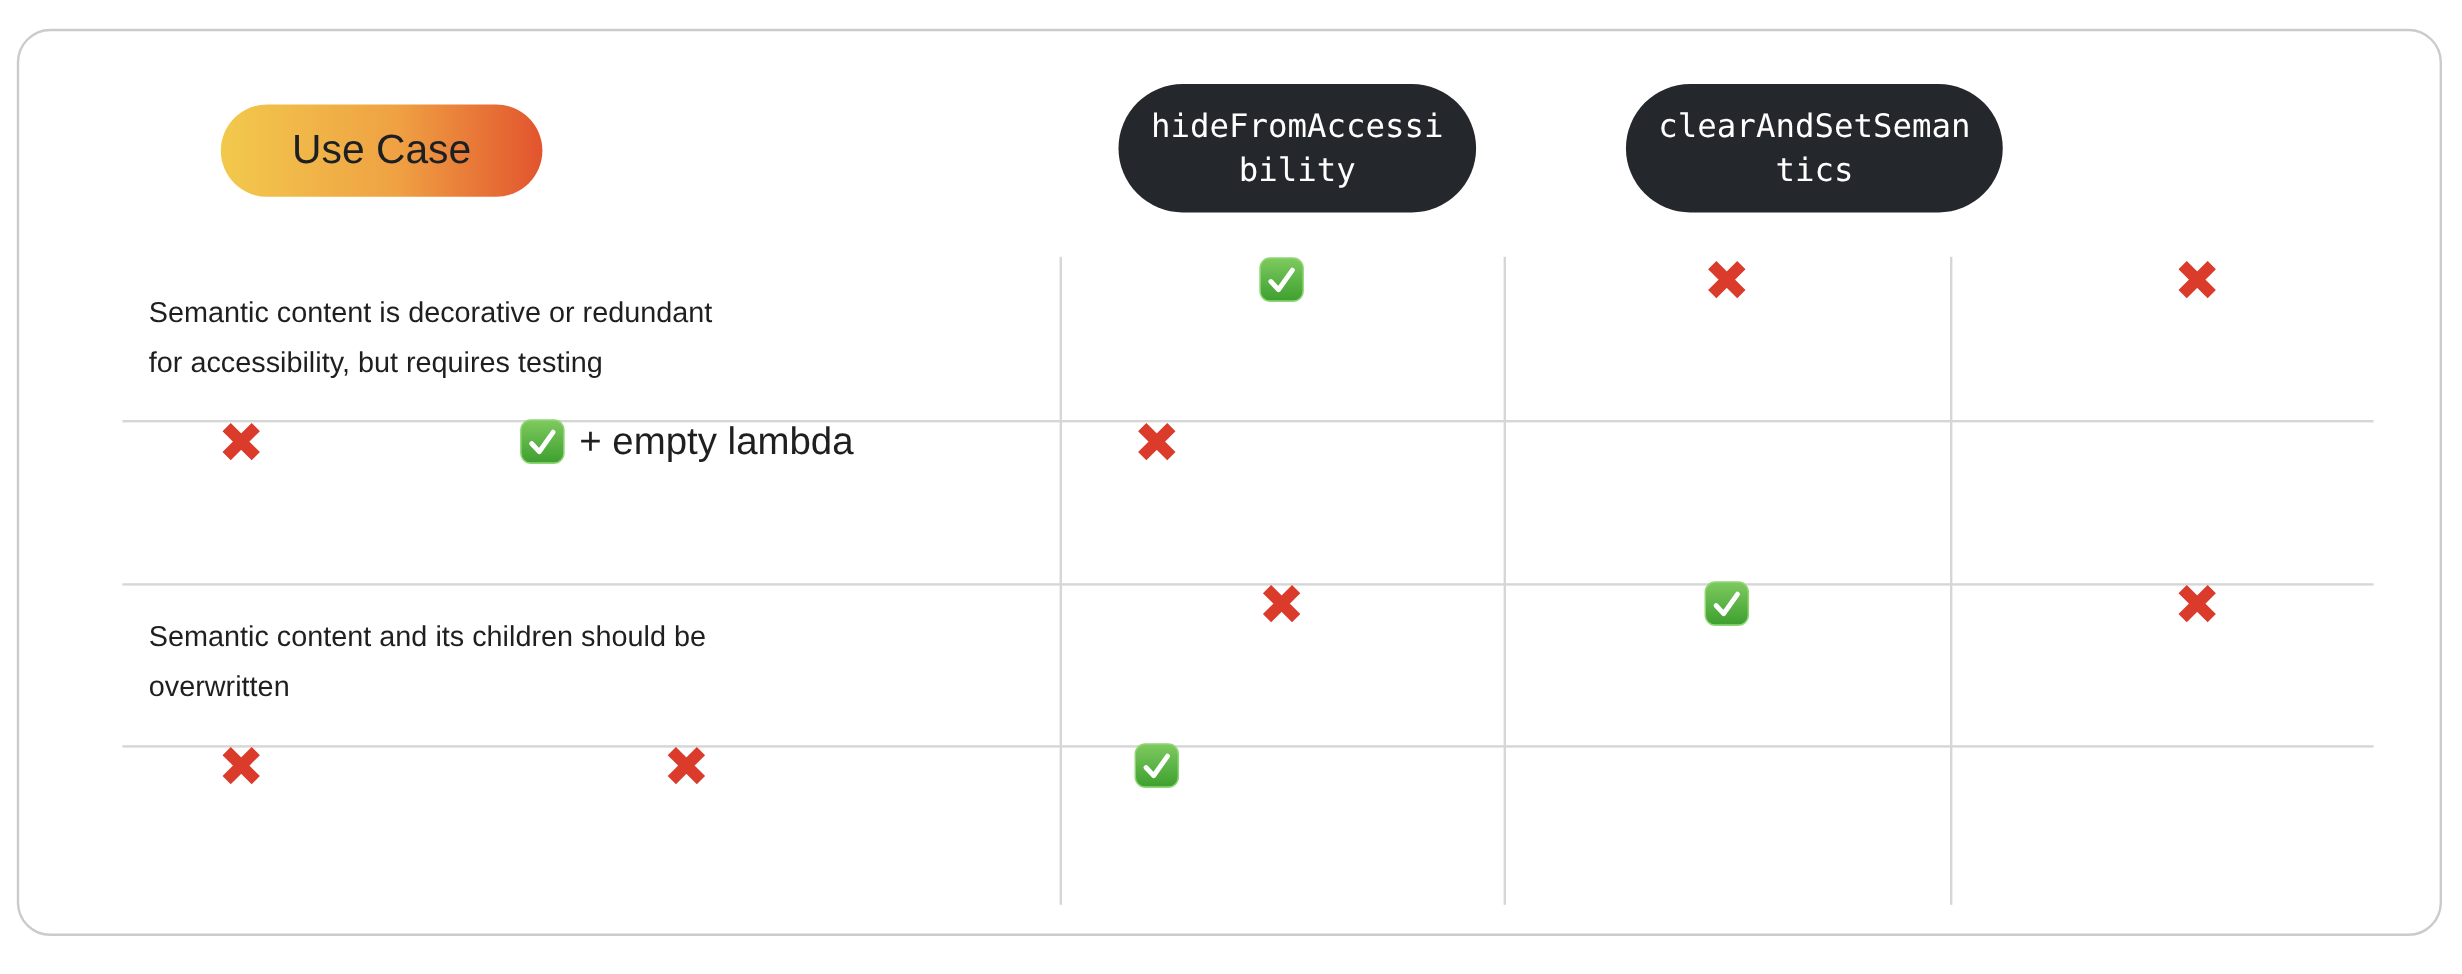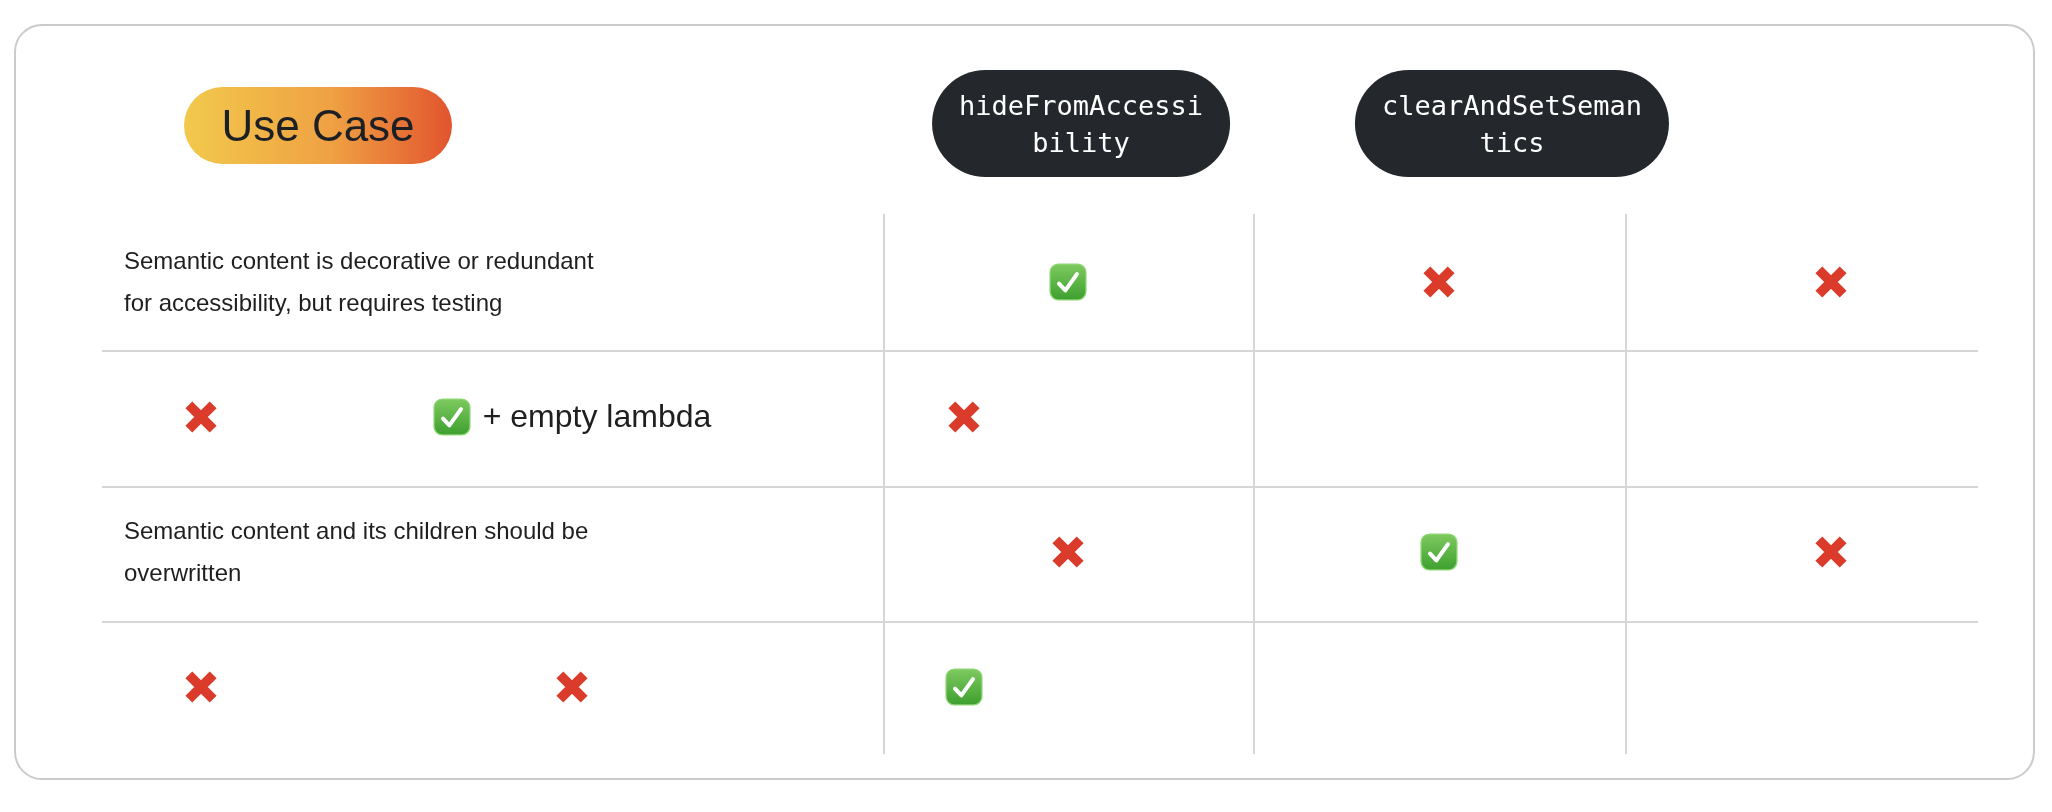--- a/index.html
+++ b/index.html
@@ -10,21 +10,21 @@
     position:absolute; left:14px; top:24px; width:2021px; height:756px;
     background:#ffffff; border:2.5px solid var(--card-border,#cbcbcb);
     border-radius:28px;
   }
 
   
   .usecase-pill {
     position:absolute; left:168px; top:61px; width:268px; height:77px;
     border-radius:40px; display:flex; align-items:center; justify-content:center;
     background:linear-gradient(90deg, var(--uc-start,#F2C94C) 0%, #EFA143 55%, var(--uc-end,#E2542E) 100%);
-    font-size:44px; color:#1c2024;
+    font-size:34px; color:#1c2024;
   }
   .col-pill {
     position:absolute; top:44px; transform:translateX(-50%);
     height:107px; padding:0 27px; border-radius:54px;
     background:var(--pill-dark,#24272c);
     display:flex; align-items:center; justify-content:center;
     font-family:"DejaVu Sans Mono","Liberation Mono",monospace;
     font-size:27px; line-height:37px; color:#ffffff;
     white-space:pre-line; text-align:center;
   }
@@ -43,21 +43,21 @@
   
   .rows { position:absolute; left:0; top:188px; width:2021px; height:540px;
           display:flex; flex-direction:column; }
   .row  { flex:1 1 0; display:flex; align-items:stretch; }
   .cell-usecase {
     width:867px; display:flex; align-items:center;
     padding-left:108px; padding-right:30px;
     font-size:24px; line-height:42px; color:var(--text,#1f1f1f);
     white-space:pre-line;
   }
-  .cell-value { display:flex; align-items:center; justify-content:center; gap:12px; }
+  .cell-value { display:flex; align-items:flex-start; justify-content:center; gap:12px; }
   .cell-value.k0 { width:370px; }
   .cell-value.k1 { width:372px; }
   .cell-value.k2 { width:412px; }
   .cell-text { font-size:32px; color:var(--text,#1f1f1f); white-space:nowrap; }
   .icon { display:block; }
   .defs-holder { position:absolute; width:0; height:0; overflow:hidden; }
 </style>
 </head>
 <body>
 

